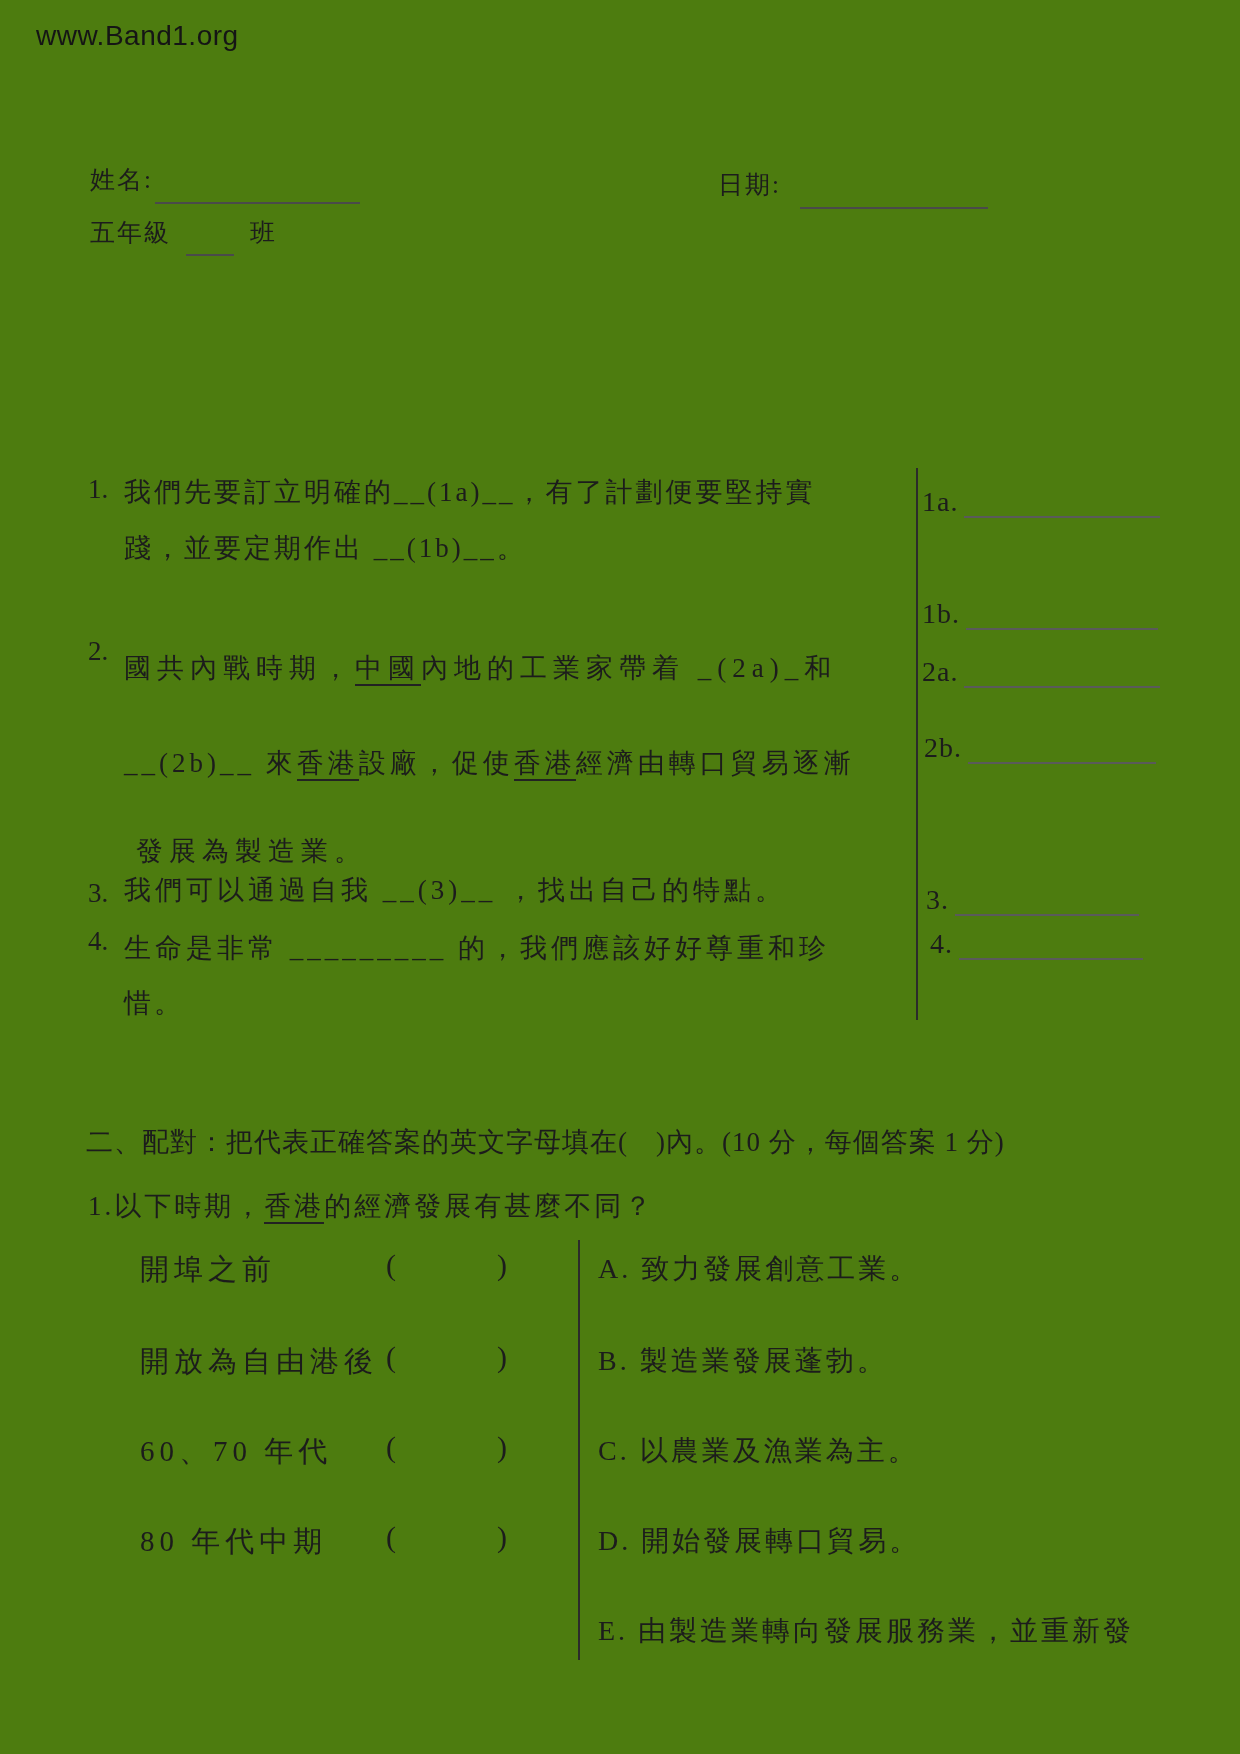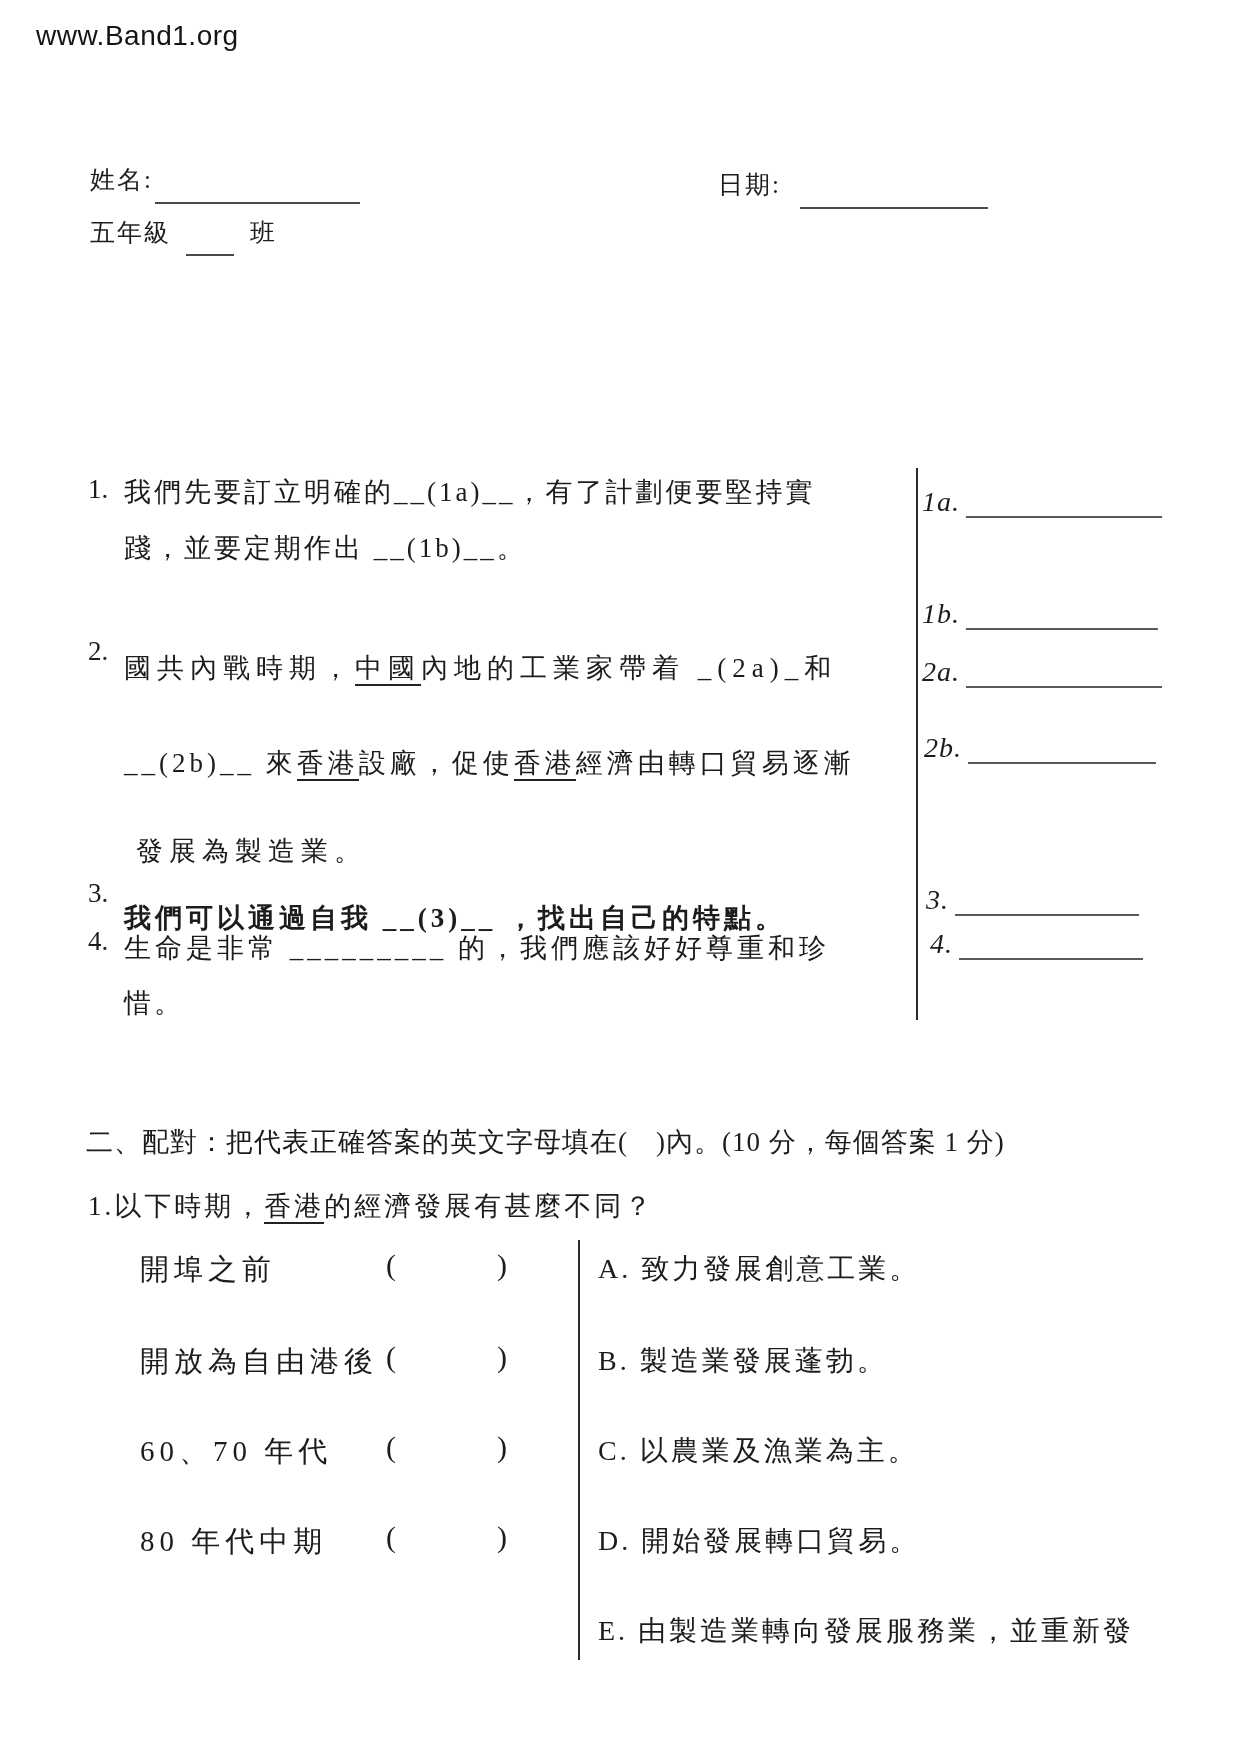--- a/index.html
+++ b/index.html
@@ -1,20 +1,20 @@
 <!DOCTYPE html>
 <html><head>
 <meta charset="utf-8">
 <style>
   html,body{margin:0;padding:0;background:#e8e8e8;}
   .page{
     position:relative;
     width:1240px;height:1754px;
     margin:0 auto;
-    background:#ffffff;
+    background:#4d7c0f;
     color:#1c1c1c;
     font-family:"Liberation Serif","DejaVu Serif",serif;
     overflow:hidden;
   }
   .abs{position:absolute;white-space:nowrap;}
   .watermark{
     font-family:"Liberation Sans","DejaVu Sans",sans-serif;
     font-size:28px;color:#151515;letter-spacing:0.5px;
   }
   .doc-title{font-size:23px;font-weight:600;letter-spacing:2px;}
@@ -24,21 +24,21 @@
     border-bottom:2px solid #4a4a4a;
   }
   .s-heading{font-size:27px;letter-spacing:2px;}
   .q-num{font-size:27px;}
   .q-line{font-size:27px;letter-spacing:3px;}
   .q-line.sp6{letter-spacing:6px;}
   .q-line.sp4{letter-spacing:4px;}
   .q-line .u{border-bottom:2px solid #222;padding-bottom:1px;}
   .v-divider{position:absolute;width:2px;background:#2b2b2b;}
   .ans-row{position:absolute;display:flex;align-items:flex-end;}
-  .ans-label{font-size:28px;letter-spacing:1px;line-height:1.1;font-style:italic;}
+  .ans-label{font-size:28px;letter-spacing:1px;line-height:1.1;}
   .ans-line{display:inline-block;height:30px;border-bottom:2px solid #5a5a5a;margin-left:6px;}
   .match-label{font-size:29px;letter-spacing:5px;}
   .paren{font-size:30px;}
   .option{font-size:28px;letter-spacing:3px;}
 </style>
 </head>
 <body>
 
 <div class="page">
 
@@ -58,21 +58,21 @@
   <div class="abs q-num" style="left:88px;top:474px;">1.</div>
   <div class="abs q-line" style="left:124px;top:474px;"><span>我們先要訂立明確的__(1a)__，有了計劃便要堅持實</span></div>
   <div class="abs q-line" style="left:124px;top:530px;"><span>踐，並要定期作出 __(1b)__。</span></div>
 
   <div class="abs q-num" style="left:88px;top:636px;">2.</div>
   <div class="abs q-line sp6" style="left:124px;top:650px;"><span>國共內戰時期，</span><span class="u">中國</span><span>內地的工業家帶着 _(2a)_和</span></div>
   <div class="abs q-line sp4" style="left:124px;top:745px;"><span>__(2b)__ 來</span><span class="u">香港</span><span>設廠，促使</span><span class="u">香港</span><span>經濟由轉口貿易逐漸</span></div>
   <div class="abs q-line sp6" style="left:136px;top:833px;"><span>發展為製造業。</span></div>
 
   <div class="abs q-num" style="left:88px;top:878px;">3.</div>
-  <div class="abs q-line sp4" style="left:124px;top:900px;font-weight:bold;"><span>我們可以通過自我 __(3)__ ，找出自己的特點。</span></div>
+  <div class="abs q-line sp4" style="left:124px;top:872px;"><span>我們可以通過自我 __(3)__ ，找出自己的特點。</span></div>
 
   <div class="abs q-num" style="left:88px;top:926px;">4.</div>
   <div class="abs q-line sp4" style="left:124px;top:930px;"><span>生命是非常 _________ 的，我們應該好好尊重和珍</span></div>
   <div class="abs q-line" style="left:124px;top:985px;"><span>惜。</span></div>
 
   <div class="v-divider" style="left:916px;top:468px;height:552px;"></div>
 
   <div class="ans-row" style="left:922px;top:486px;">
     <span class="ans-label">1a.</span>
     <span class="ans-line" style="width:196px;"></span>

